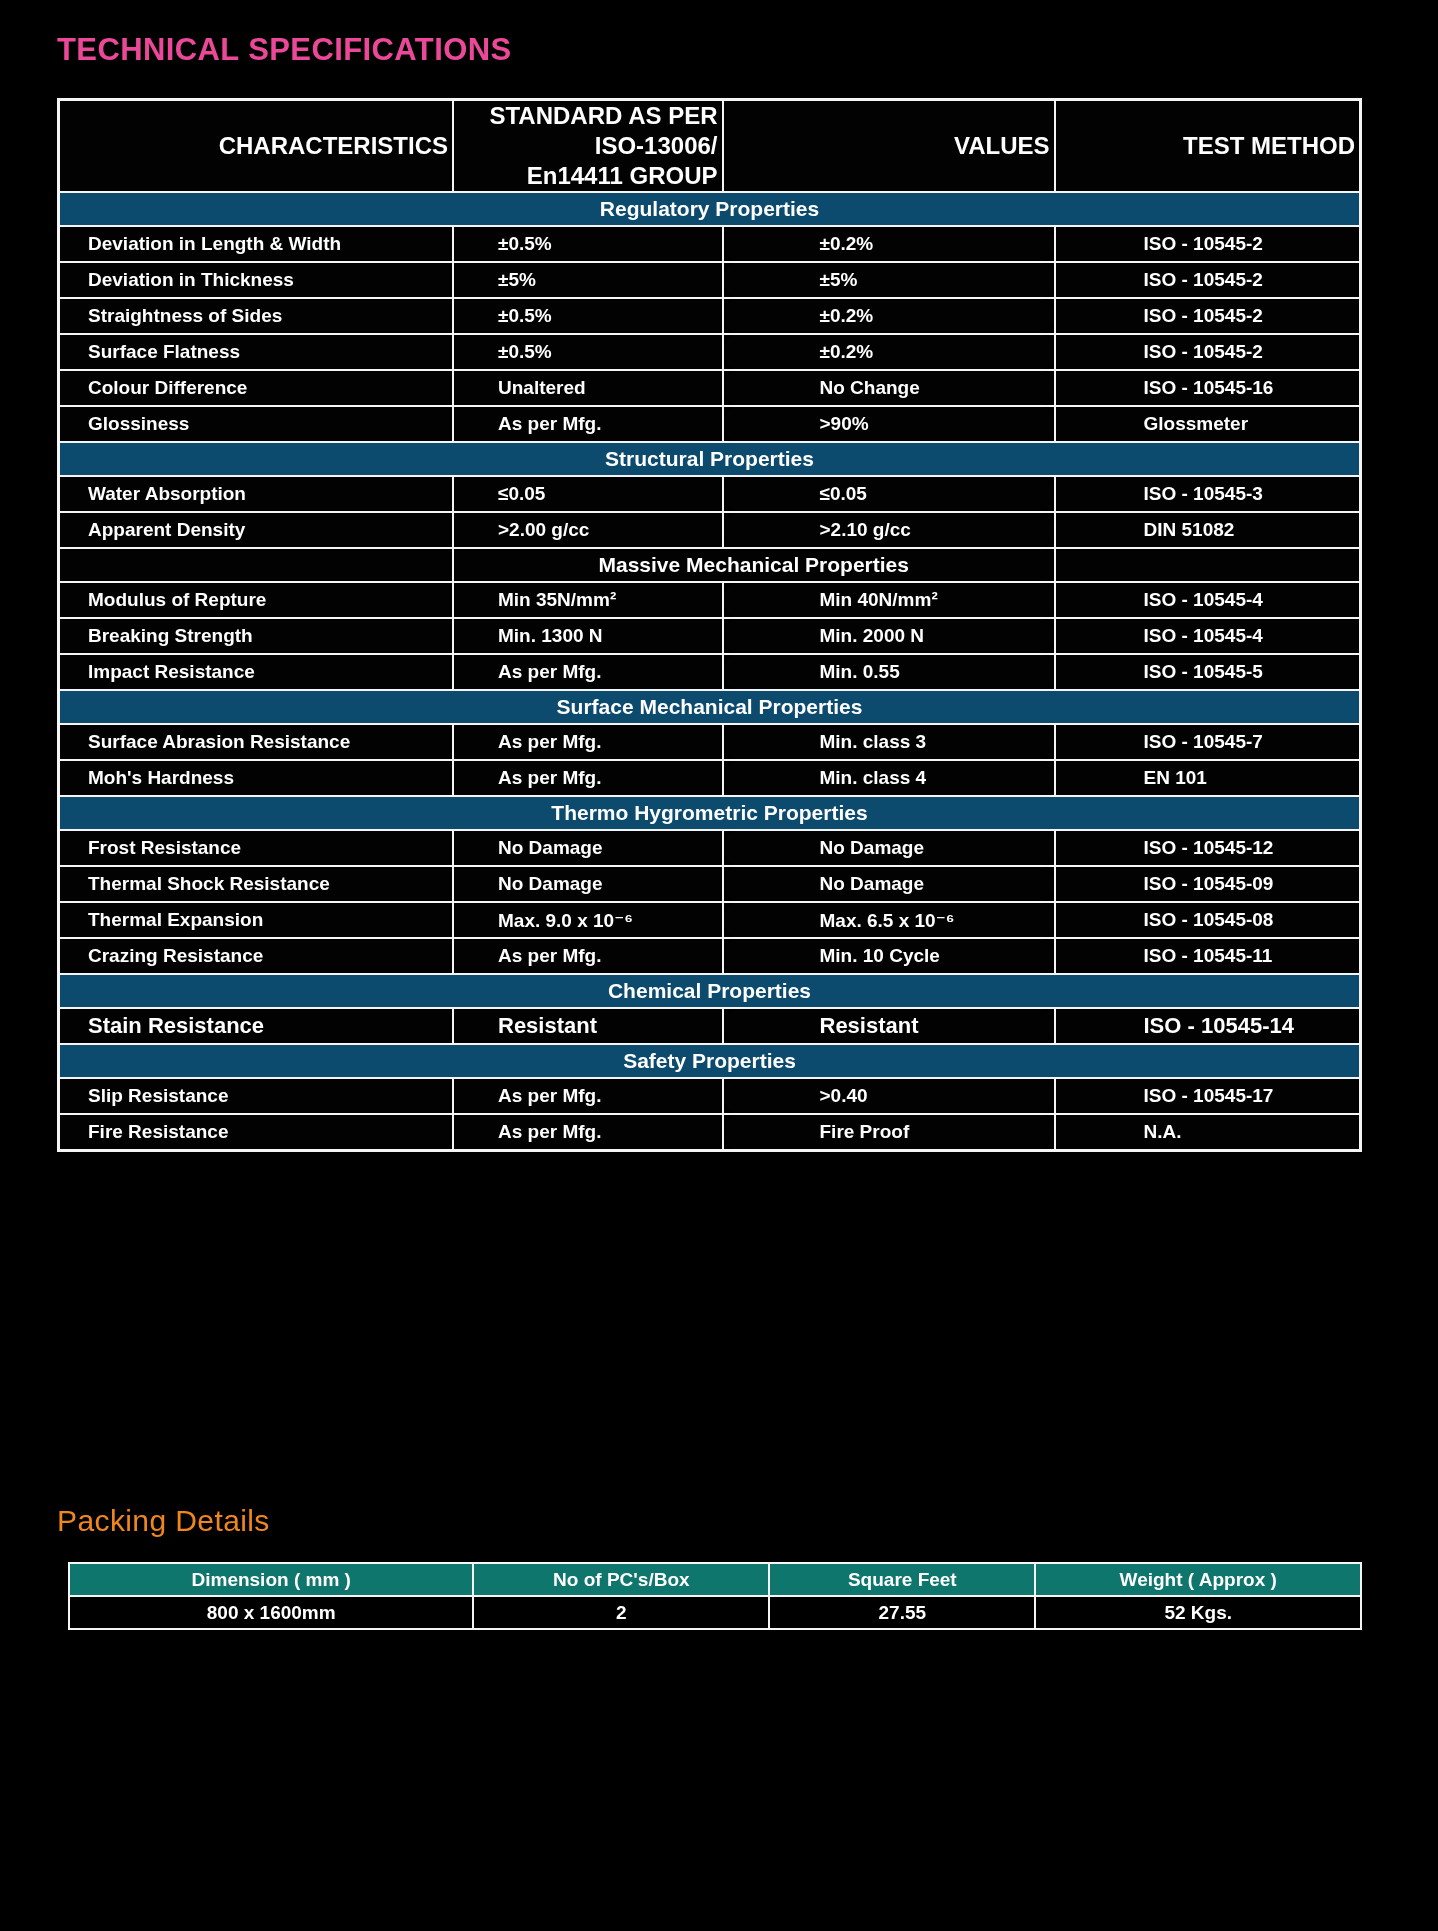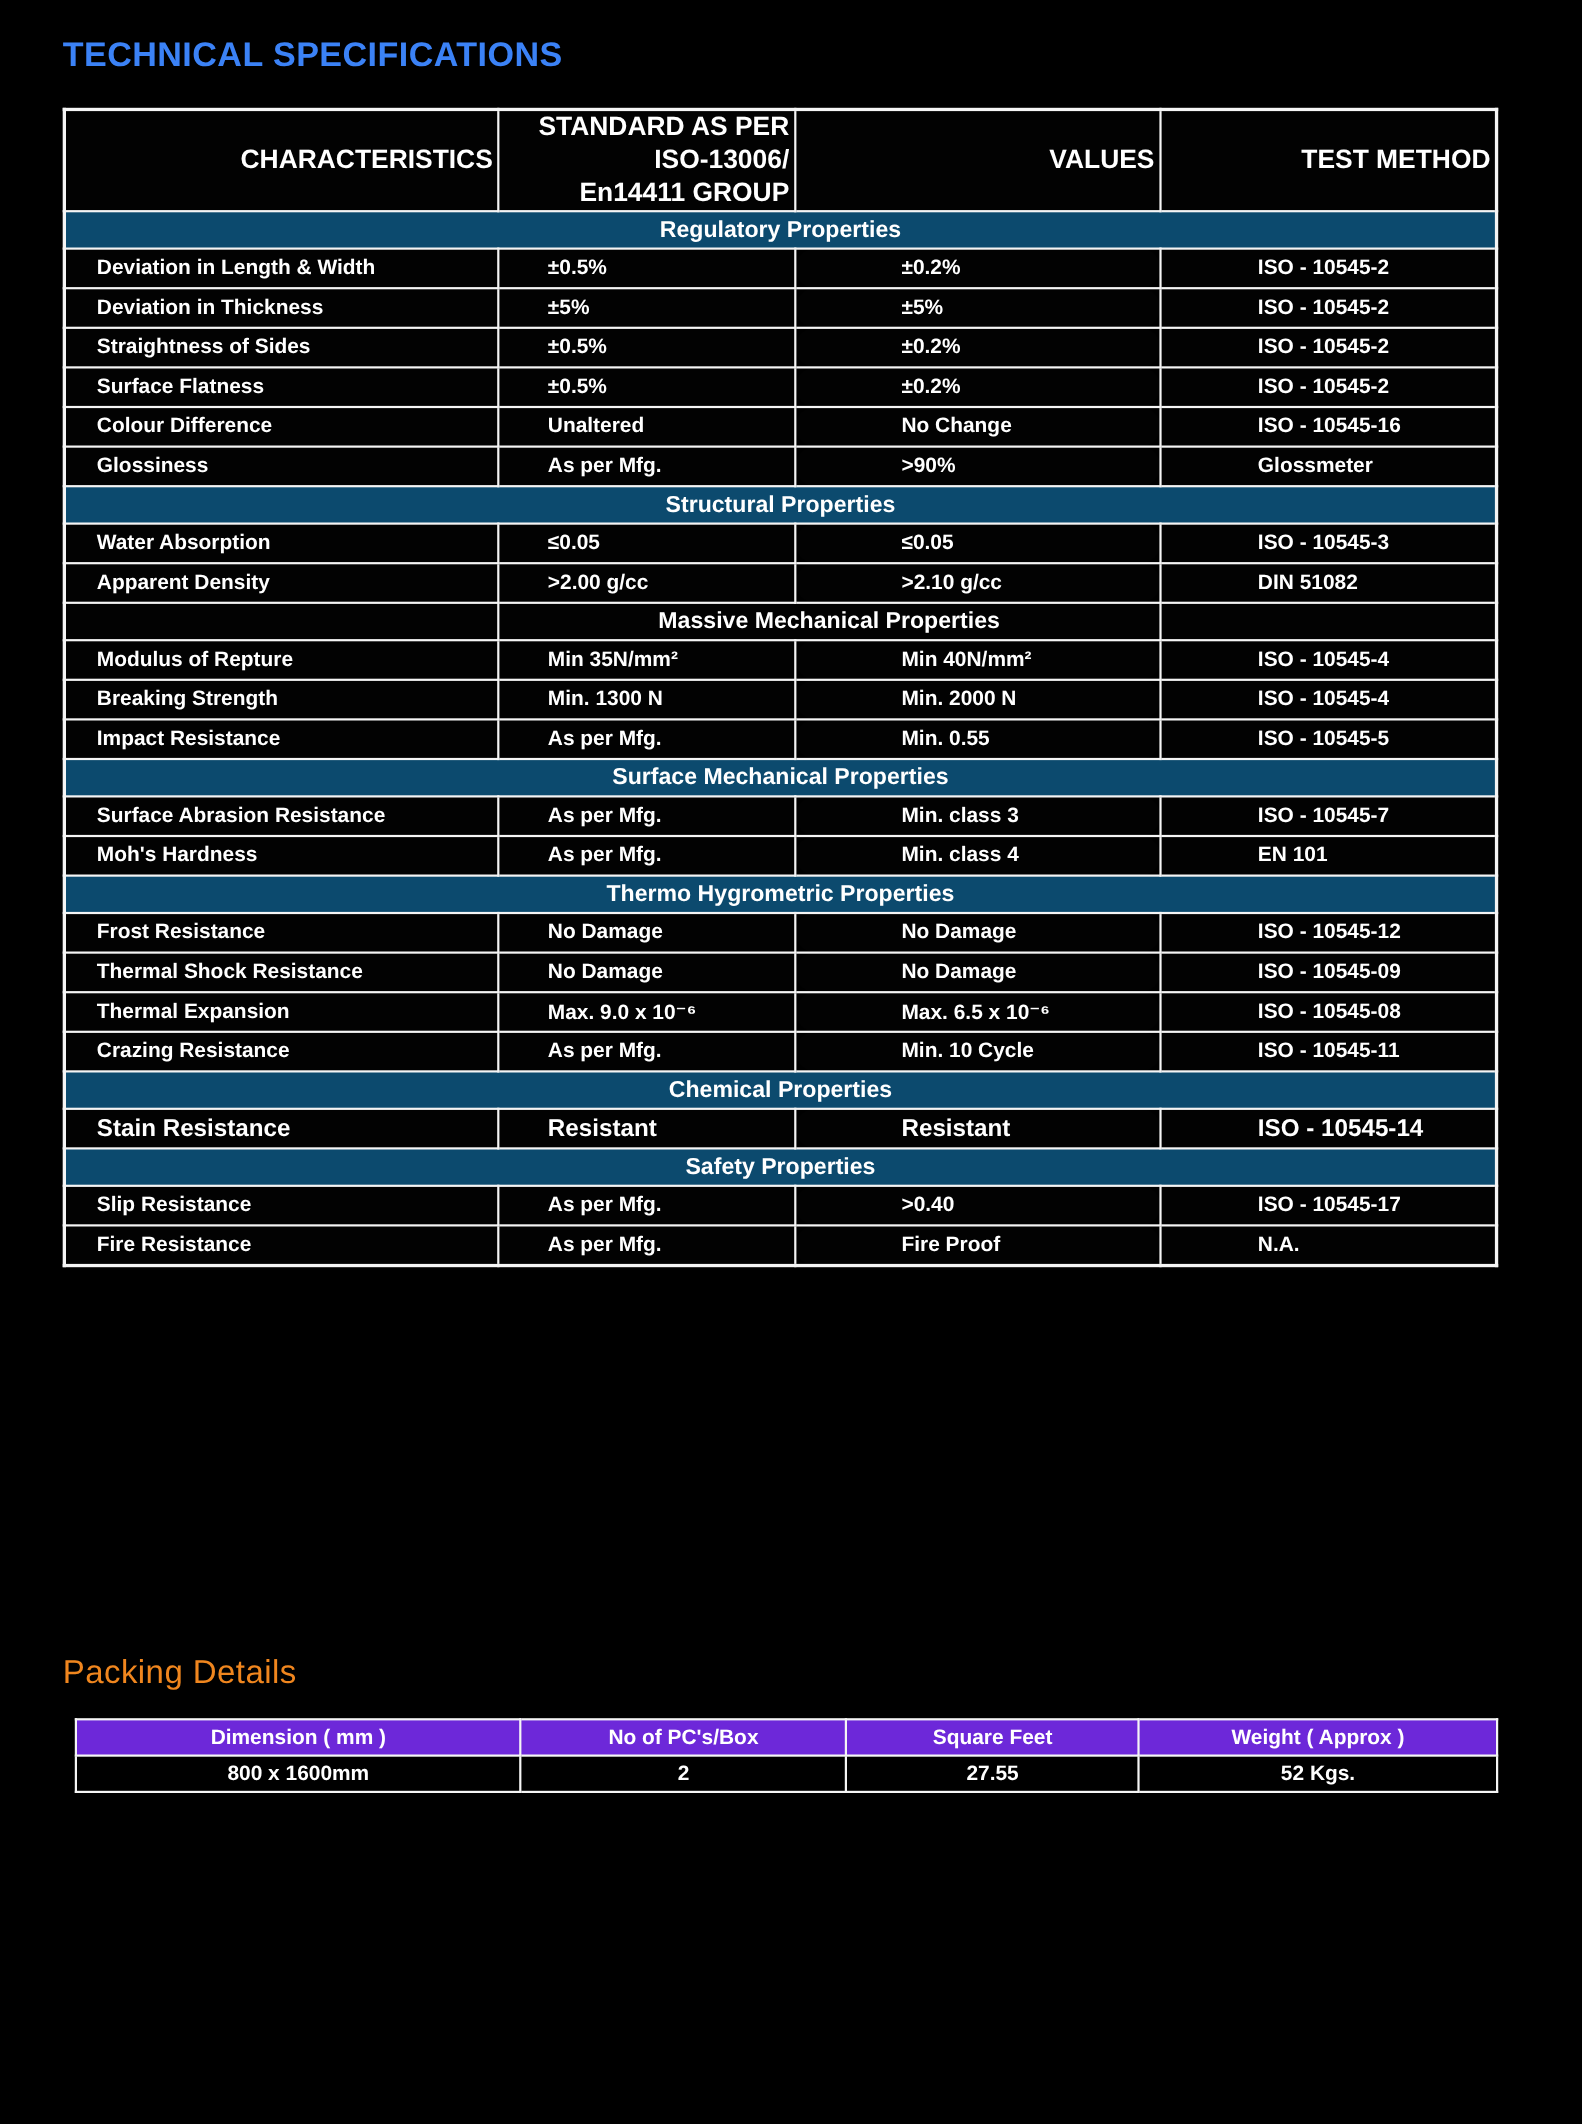--- a/index.html
+++ b/index.html
@@ -7,21 +7,21 @@
     width:1438px; height:1931px;
     background:#000;
     color:#fff;
     font-family:"Liberation Sans","DejaVu Sans",sans-serif;
     font-weight:700;
     overflow:hidden;
   }
   .wrap { padding:26px 57px 0 57px; }
 
   h1.page-title {
-    color:#3b82f6;
+    color:#ec4899;
     font-size:31px;
     letter-spacing:0.4px;
     margin:6px 0 30px 0;
     font-weight:700;
   }
 
   table.spec {
     border-collapse:collapse;
     width:1305px;
     table-layout:fixed;
@@ -83,21 +83,21 @@
     margin:24px 0 0 11px;
     border:2.5px solid #F5F5F5;
   }
   .packing th, .packing td {
     border:2px solid #F5F5F5;
     text-align:center;
     vertical-align:middle;
     font-size:19px;
     padding:0;
   }
-  .packing thead th { background:#6d28d9; height:31px; }
+  .packing thead th { background:#0f766e; height:31px; }
   .packing tbody td { background:#000; height:31px; }
 </style>
 </head>
 <body>
 
 <div class="wrap">
 
   <h1 class="page-title">TECHNICAL SPECIFICATIONS</h1>
 
   <table class="spec">

